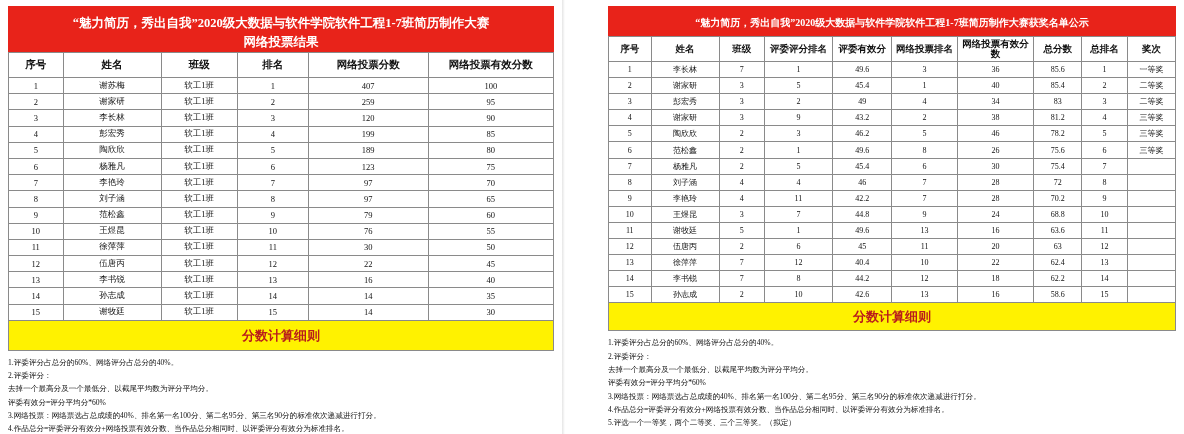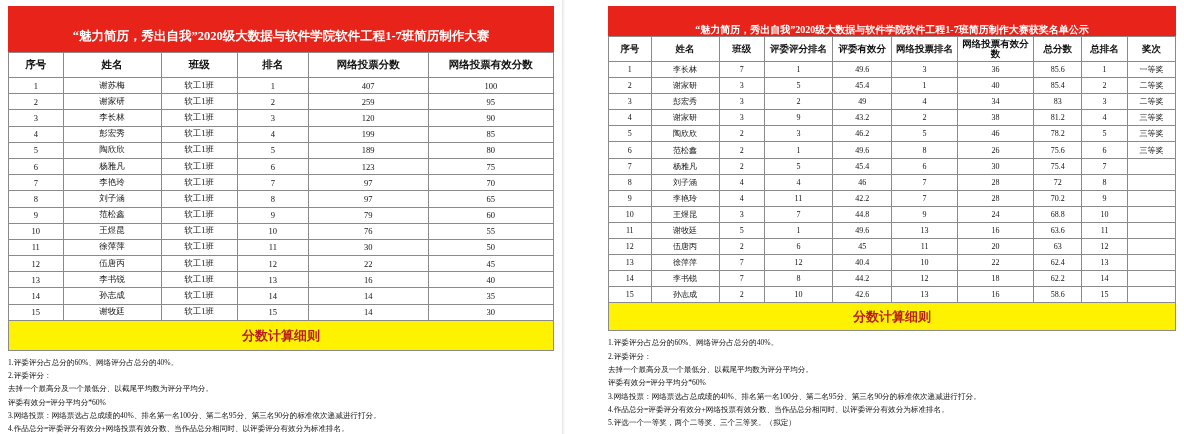--- a/index.html
+++ b/index.html
@@ -38,21 +38,21 @@
     padding: 6px 8px 4px 6px;
   }
 
   
   .title-banner {
     background: #e8231a;
     color: #ffffff;
     text-align: center;
     font-weight: bold;
     line-height: 1.5;
-    padding: 21px 10px 5px 10px;
+    padding: 8px 10px 5px 10px;
     box-sizing: border-box;
   }
   .title-banner.left {
     font-size: 12.5px;
     height: 46px;
   }
   .title-banner.right {
     font-size: 10px;
     height: 30px;
     display: flex;
@@ -138,20 +138,21 @@
   }
 </style>
 </head>
 <body>
 
 <div class="page">
 
   <div class="panel panel-left">
     <div class="title-banner left">
       <div>“魅力简历，秀出自我”2020级大数据与软件学院软件工程1-7班简历制作大赛</div>
+      <div>网络投票结果</div>
     </div>
 
     <table class="grid">
       <colgroup>
         <col style="width:10%">
         <col style="width:18%">
         <col style="width:14%">
         <col style="width:13%">
         <col style="width:22%">
         <col style="width:23%">

